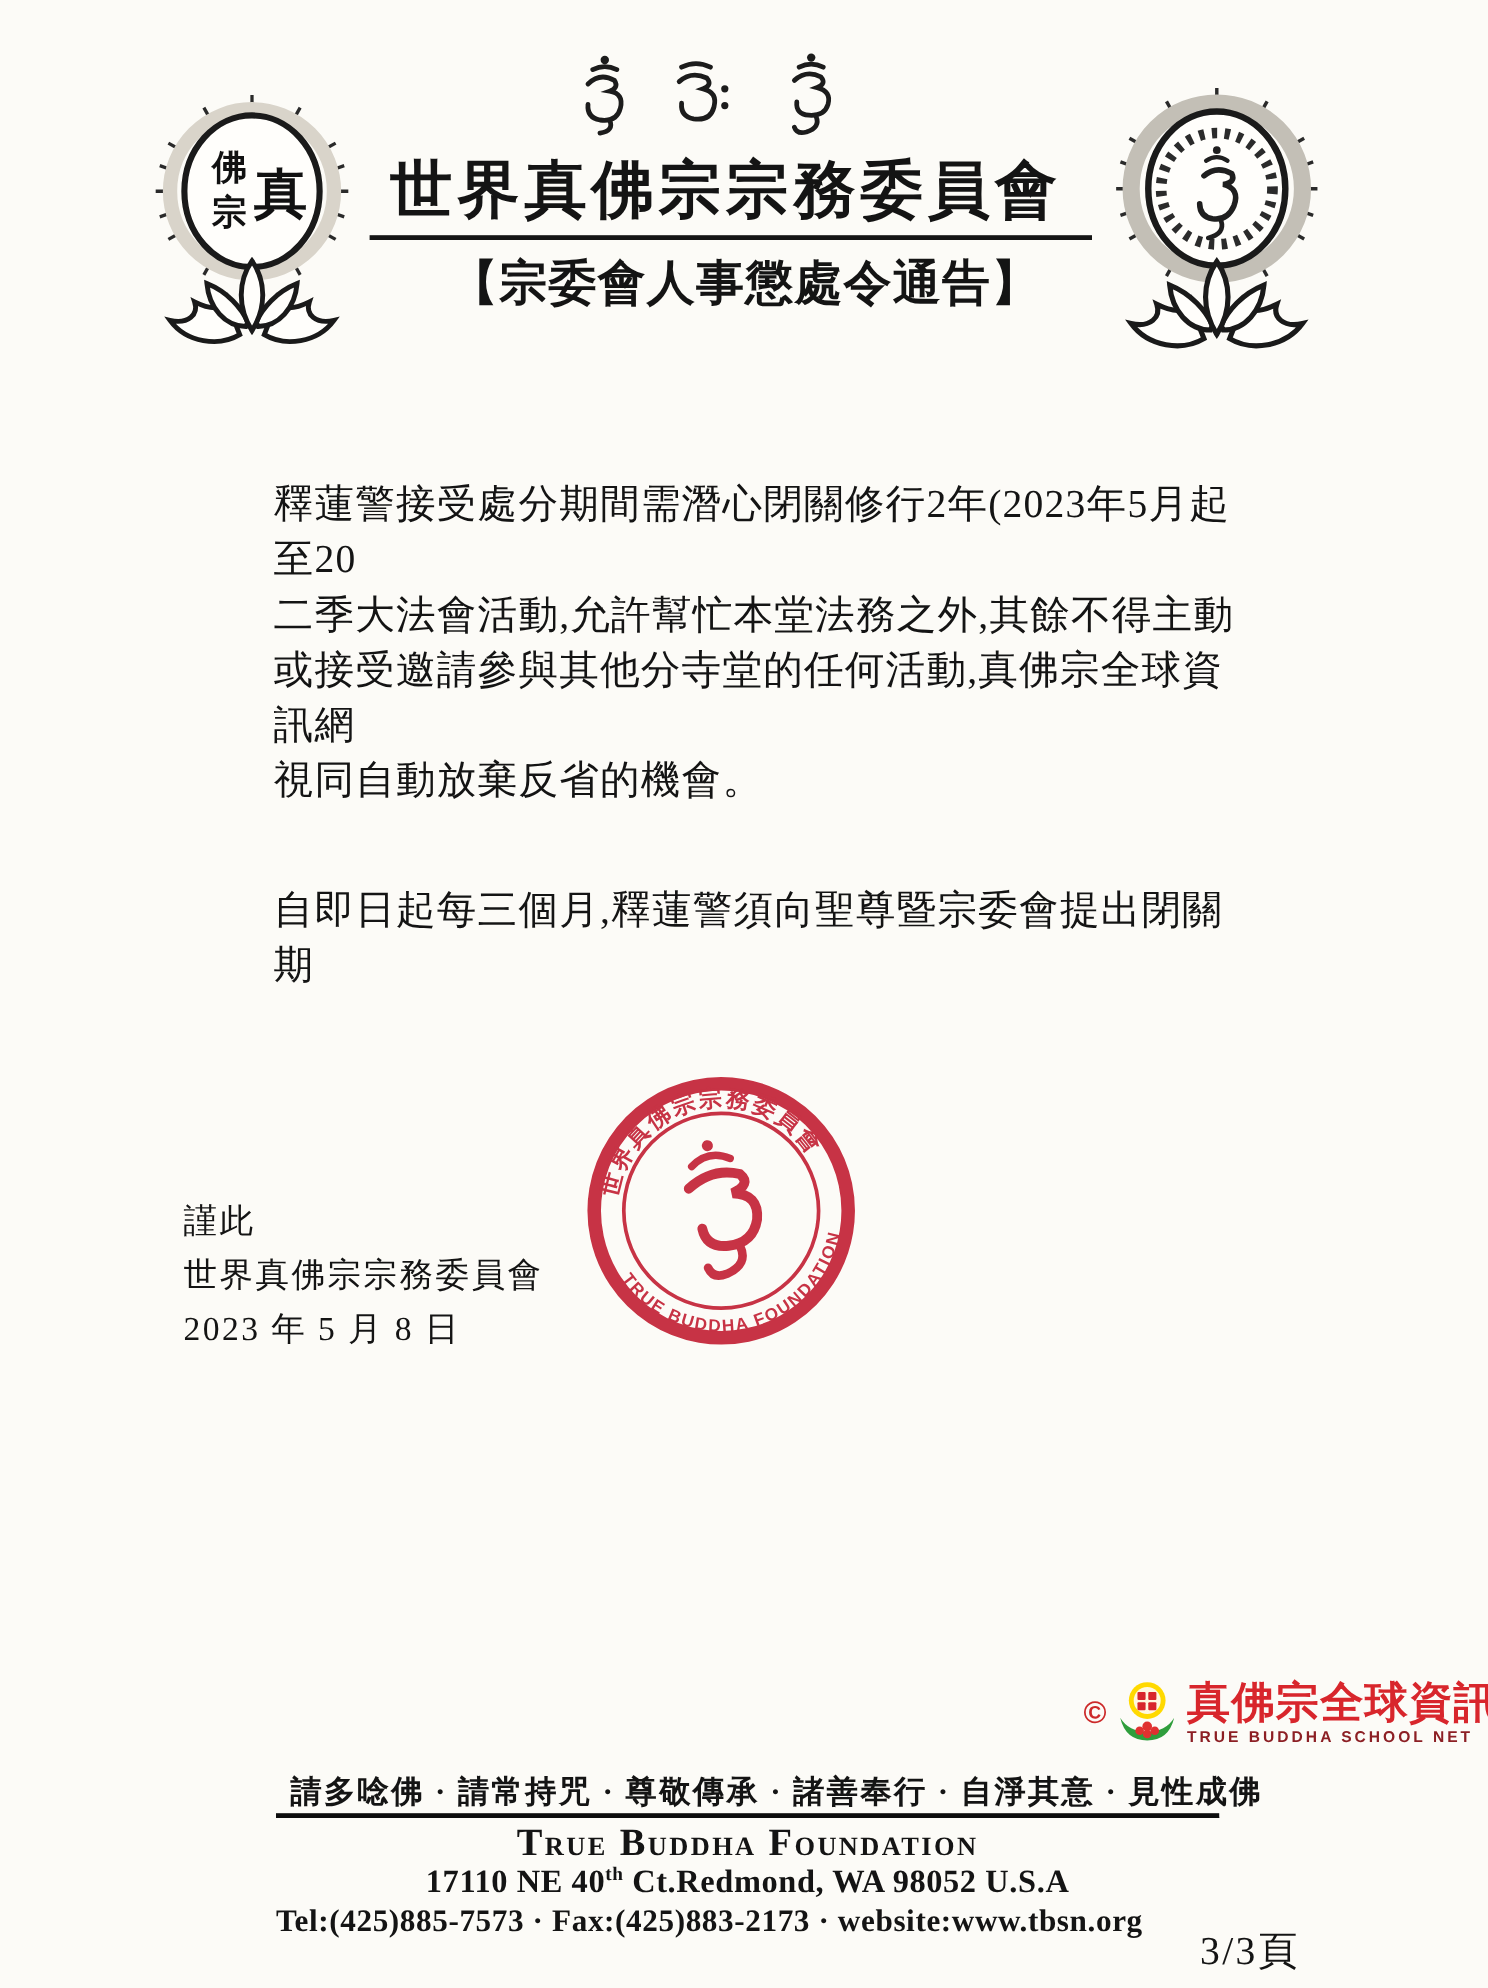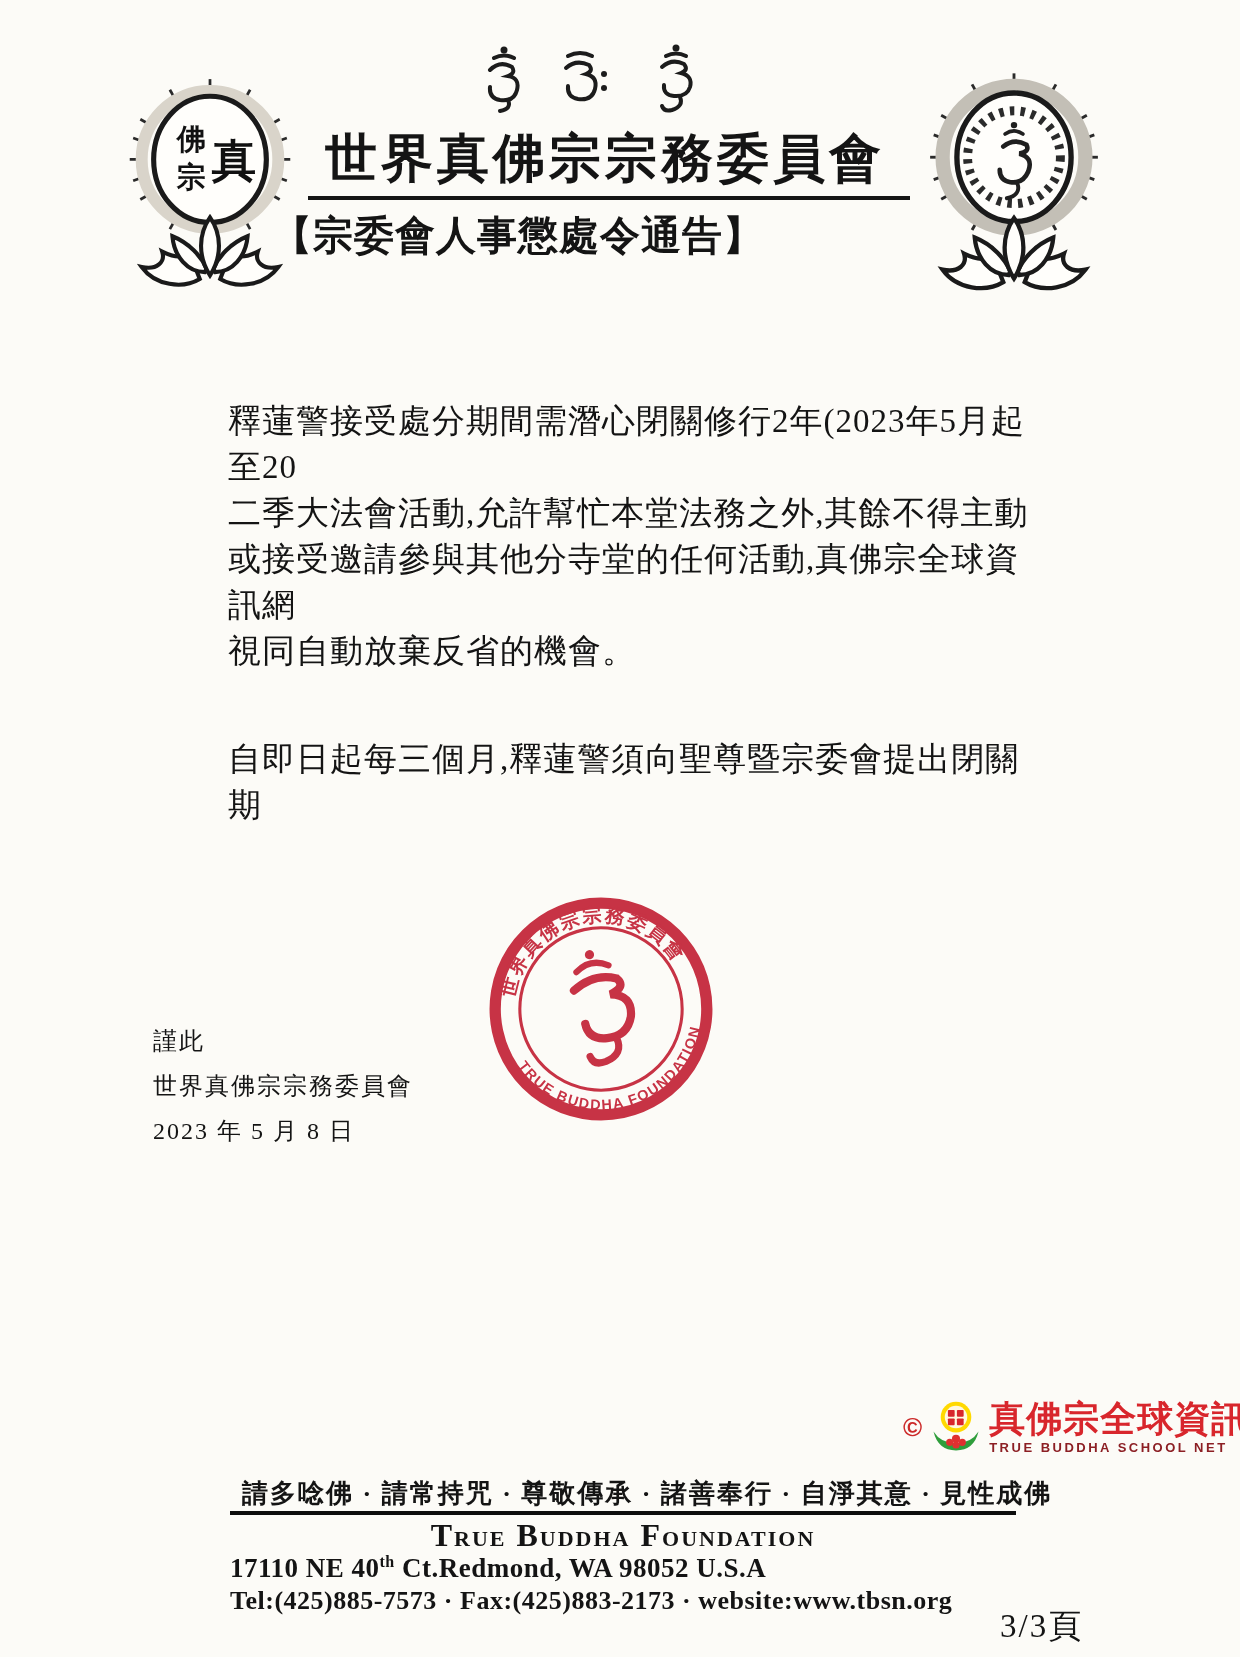--- a/index.html
+++ b/index.html
@@ -15,38 +15,38 @@
 
   
   .syllables{position:absolute;left:470px;top:40px;width:260px;height:76px;}
   .page-title{
     position:absolute;left:280px;top:124px;width:650px;
     text-align:center;font-size:52px;font-weight:700;letter-spacing:4px;
     white-space:nowrap;
   }
   .title-rule{position:absolute;left:308px;top:196px;width:602px;height:4px;background:#151515;}
   .page-subtitle{
-    position:absolute;left:272px;top:208px;width:650px;
-    font-size:40px;font-weight:700;letter-spacing:1px;
+    position:absolute;left:296px;top:208px;width:650px;
+    text-align:center;font-size:40px;font-weight:700;letter-spacing:1px;
     white-space:nowrap;
   }
   .emblem{position:absolute;}
   .emblem-left{left:124px;top:74px;width:172px;height:222px;}
   .emblem-right{left:924px;top:68px;width:180px;height:232px;}
 
   
   .body-para{
     position:absolute;left:228px;width:810px;
     font-size:33px;line-height:46px;letter-spacing:1px;
   }
   .para1{top:398px;}
   .para2{top:736px;}
 
   
-  .signature{position:absolute;left:153px;top:996px;font-size:24px;line-height:45px;letter-spacing:2px;margin-top:23px;}
+  .signature{position:absolute;left:153px;top:996px;font-size:28px;line-height:45px;letter-spacing:2px;}
   .signature .sig-line{white-space:nowrap;}
 
   
   .stamp{position:absolute;left:488px;top:896px;width:226px;height:226px;transform:rotate(-12deg);opacity:0.92;}
 
   
   .tbsn{position:absolute;left:903px;top:1396px;display:flex;align-items:center;}
   .tbsn-copy{font-size:26px;font-weight:700;color:#cc2a2a;margin-right:7px;font-family:"Liberation Sans","DejaVu Sans",sans-serif;}
   .tbsn-emblem{width:54px;height:62px;margin-right:6px;}
   .tbsn-text{display:flex;flex-direction:column;}
@@ -57,21 +57,21 @@
   .motto{
     position:absolute;left:242px;top:1476px;width:780px;
     font-size:26px;font-weight:700;letter-spacing:2px;white-space:nowrap;
   }
   .footer-rule{position:absolute;left:230px;top:1511px;width:786px;height:3px;background:#0d0d0d;border-bottom:1px solid #0d0d0d;}
   .foundation-name{
     position:absolute;left:230px;top:1517px;width:786px;text-align:center;
     font-variant:small-caps;font-weight:700;font-size:32px;letter-spacing:2px;
   }
   .address-line{
-    position:absolute;left:230px;top:1553px;width:786px;
+    position:absolute;left:230px;top:1553px;width:786px;text-align:center;
     font-weight:700;font-size:27px;letter-spacing:0.5px;white-space:nowrap;
   }
   .address-line sup{font-size:16px;}
   .contact-line{
     position:absolute;left:230px;top:1586px;width:786px;
     font-weight:700;font-size:26px;letter-spacing:0.5px;white-space:nowrap;
   }
   .page-number{position:absolute;left:1000px;top:1604px;font-size:33px;letter-spacing:2px;white-space:nowrap;text-align:center;}
 </style>
 </head>

